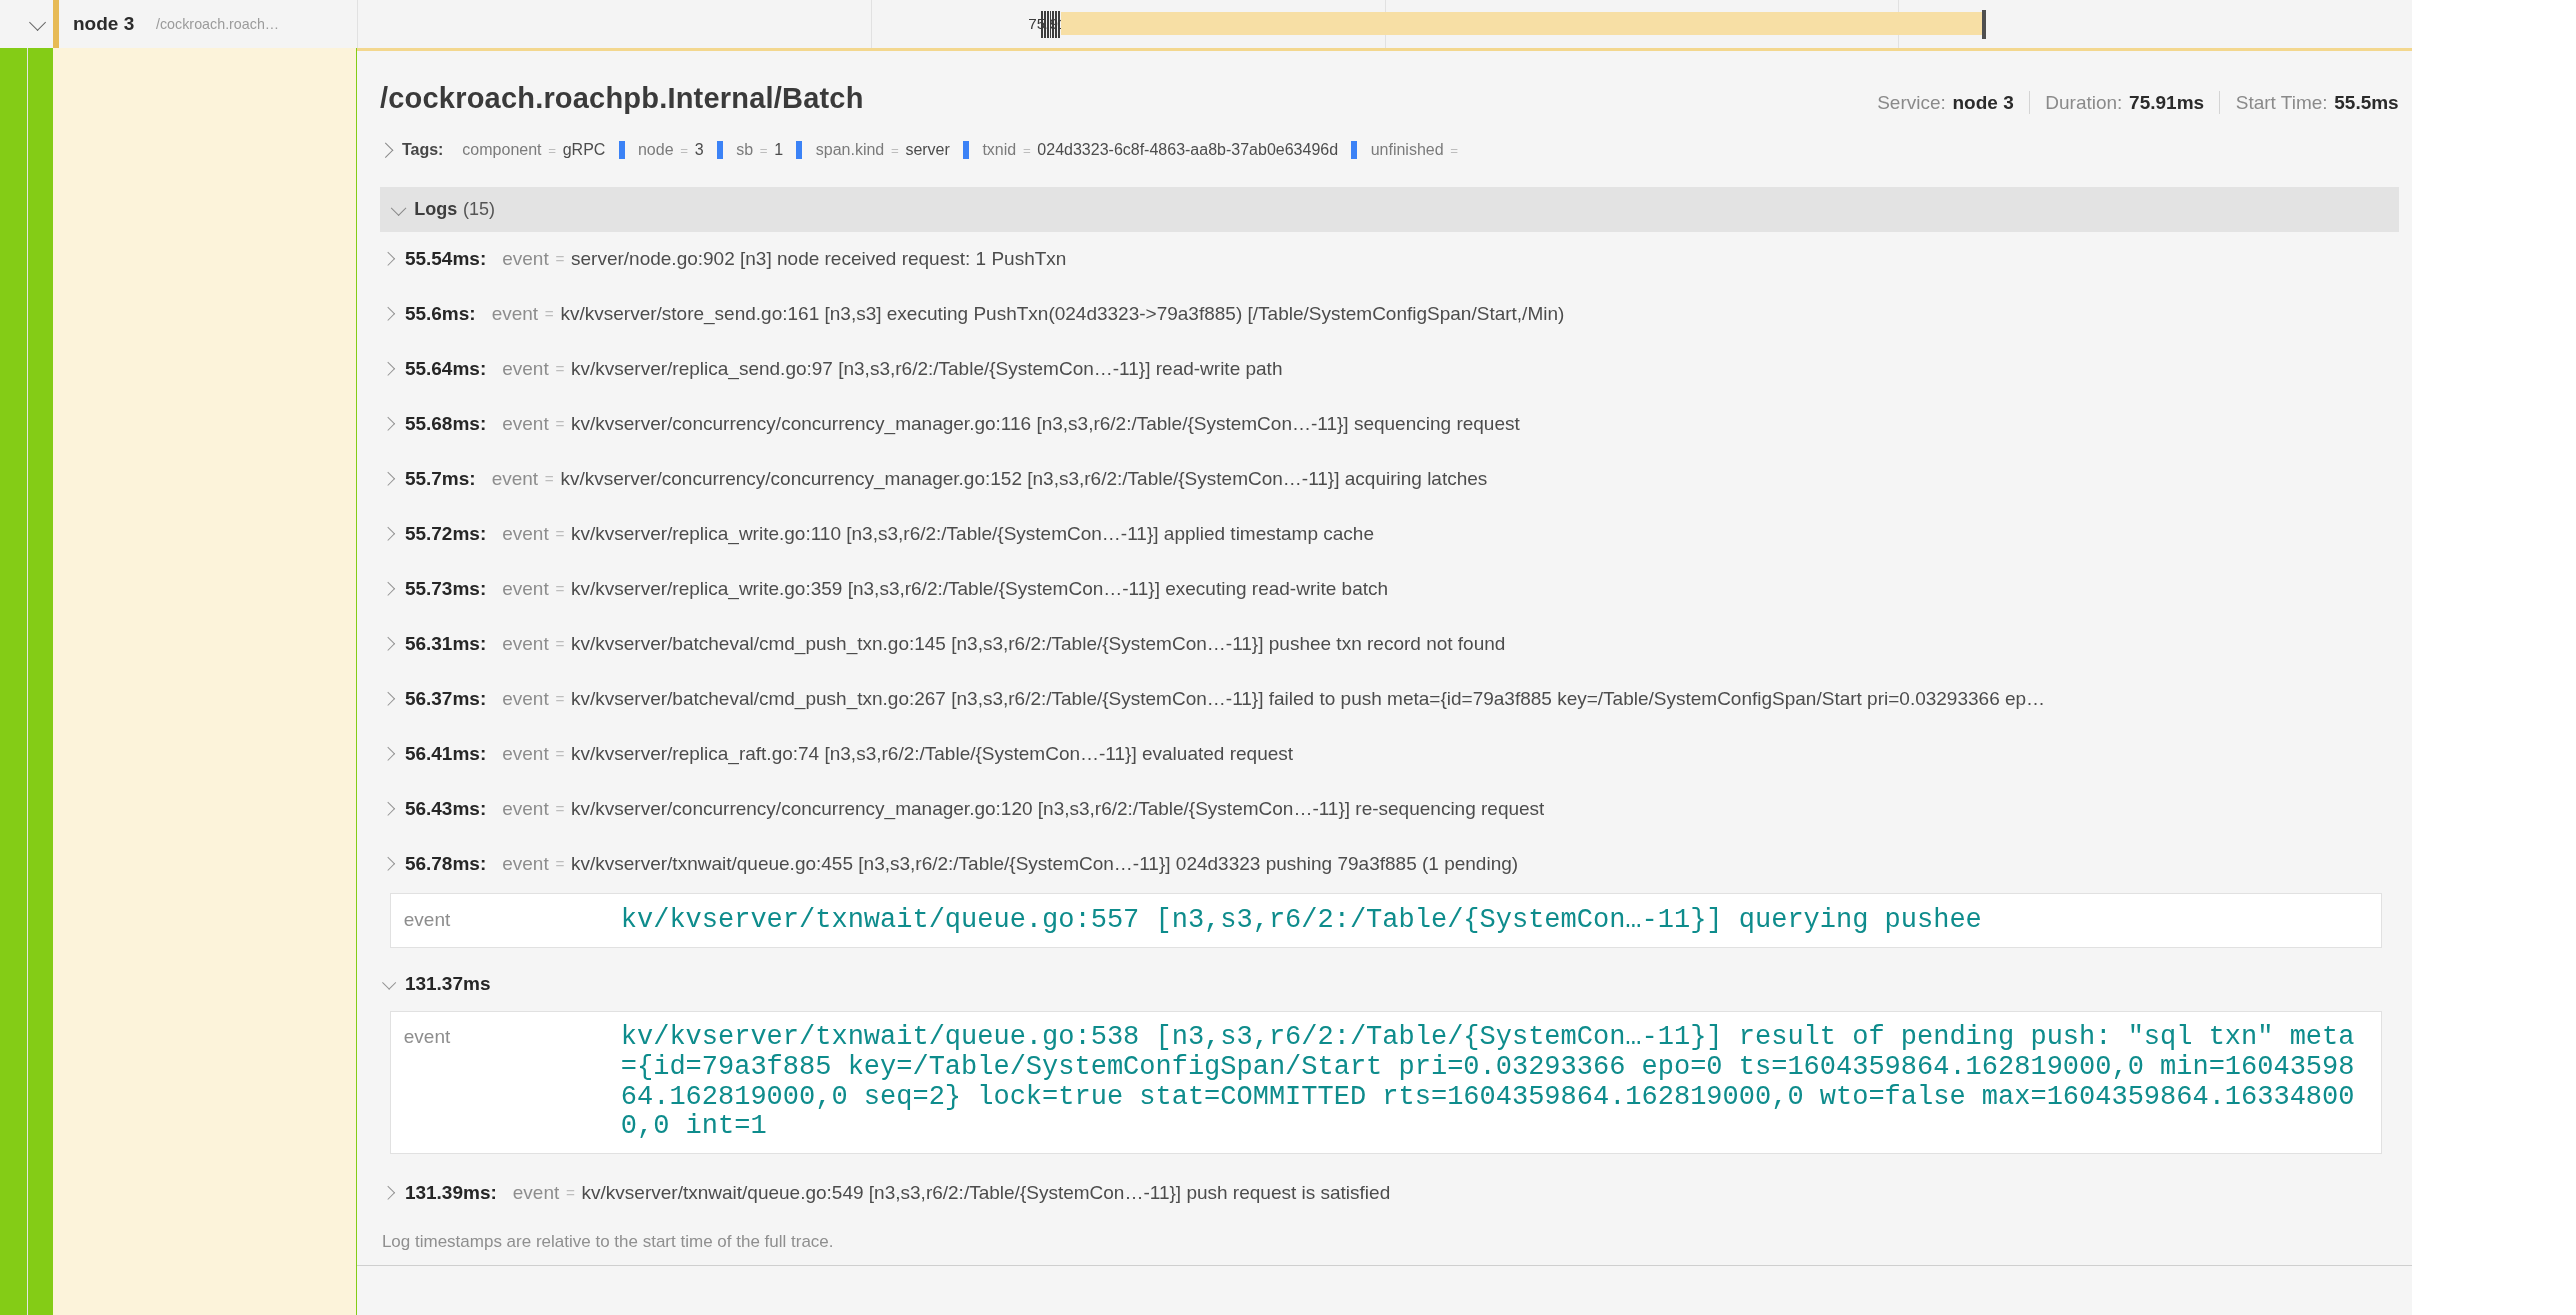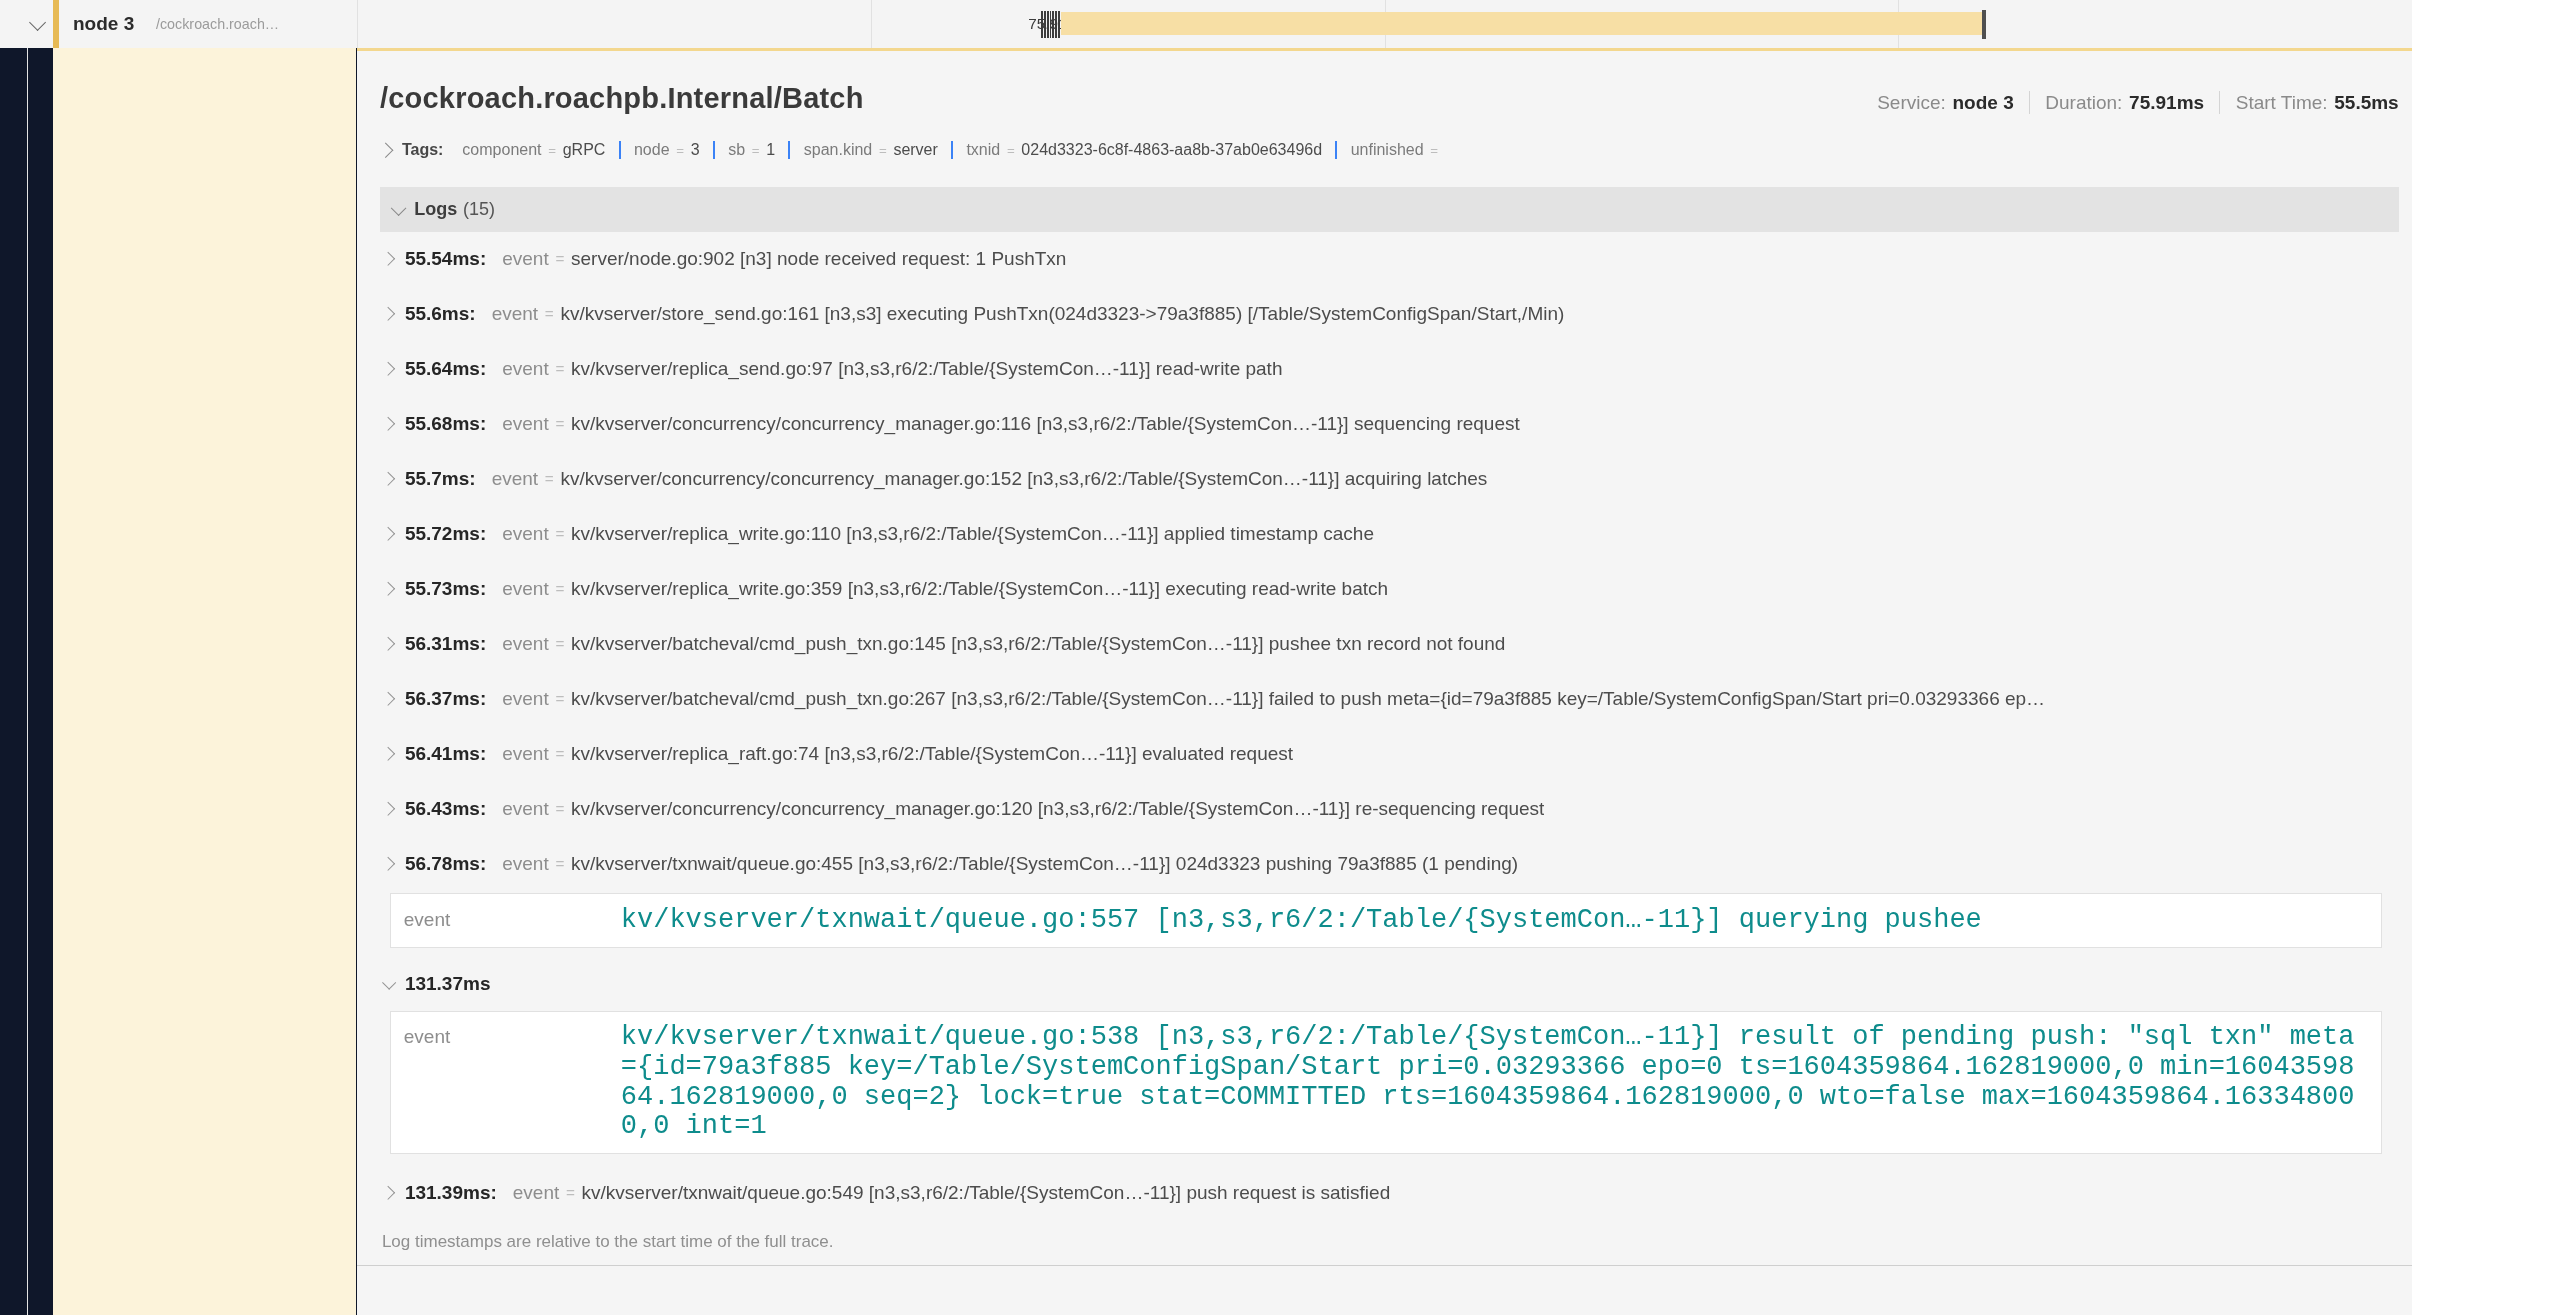--- a/index.html
+++ b/index.html
@@ -1,16 +1,16 @@
 <!DOCTYPE html>
 <html><head>
 <meta charset="utf-8">
 <style>
   html,body{margin:0;padding:0;background:#fff;}
-  #app{position:relative;width:2412px;height:1316px;background:#0f172a;overflow:hidden;
+  #app{position:relative;width:2412px;height:1316px;background:#84cc16;overflow:hidden;
        font-family:"Liberation Sans",sans-serif;color:#4c4c4c;}
   
   .chev{display:inline-block;width:9.5px;height:9.5px;border-right:1.9px solid #8a8a8a;border-bottom:1.9px solid #8a8a8a;flex:0 0 auto;}
   .chev.down{transform:rotate(45deg) translateY(-1.9px);}
   .chev.right{transform:rotate(-45deg);}
   .chev.big{width:11.4px;height:11.4px;border-color:#666;}
   .chev.sm{width:8.6px;height:8.6px;border-width:1.5px;border-color:#949494;}
   
   .gutter-line{position:absolute;left:27px;top:0;bottom:0;width:1px;background:#e4e4e4;}
   
@@ -37,21 +37,21 @@
   h1{margin:0;font-size:29px;line-height:36px;color:#3a3a3a;font-weight:700;letter-spacing:0.2px;}
   .overview{display:flex;align-items:center;font-size:19px;margin-top:11px;white-space:nowrap;}
   .ov-label{color:#8a8a8a;}
   .ov-value{color:#2b2b2b;font-weight:700;margin-left:6.7px;}
   .ov-div{width:1px;height:23px;background:#d4d4d4;margin:0 15.3px;}
   .tags-row{display:flex;align-items:center;margin-top:19px;height:30.5px;font-size:16px;}
   .tags-row>.chev{margin-right:11.4px;}
   .tags-label{font-weight:700;color:#474747;margin-right:5.7px;}
   .tags-list{display:flex;align-items:center;}
   .tag{padding:0 13.3px;display:flex;align-items:center;white-space:nowrap;}
-  .tag+.tag{border-left:2px solid #3b82f6;}
+  .tag+.tag{border-left:6px solid #3b82f6;}
   .tag-key{color:#7b7b7b;}
   .tag-eq{color:#bdbdbd;font-size:13.3px;margin:0 6.7px;}
   .tag-val{color:#4c4c4c;}
   .logs{margin-top:21px;display:flex;flex-direction:column;}
   .logs-header{height:45px;background:#e3e3e3;display:flex;align-items:center;padding-left:12.4px;font-size:18px;}
   .logs-title{font-weight:700;color:#3d3d3d;margin-left:11.4px;}
   .logs-count{color:#555;margin-left:5.7px;}
   .log-row{height:55px;display:flex;align-items:center;font-size:19px;padding-left:2.9px;}
   .log-row .chev{margin-right:12.4px;}
   .ts{font-weight:700;color:#262626;margin-right:16px;white-space:pre;}

